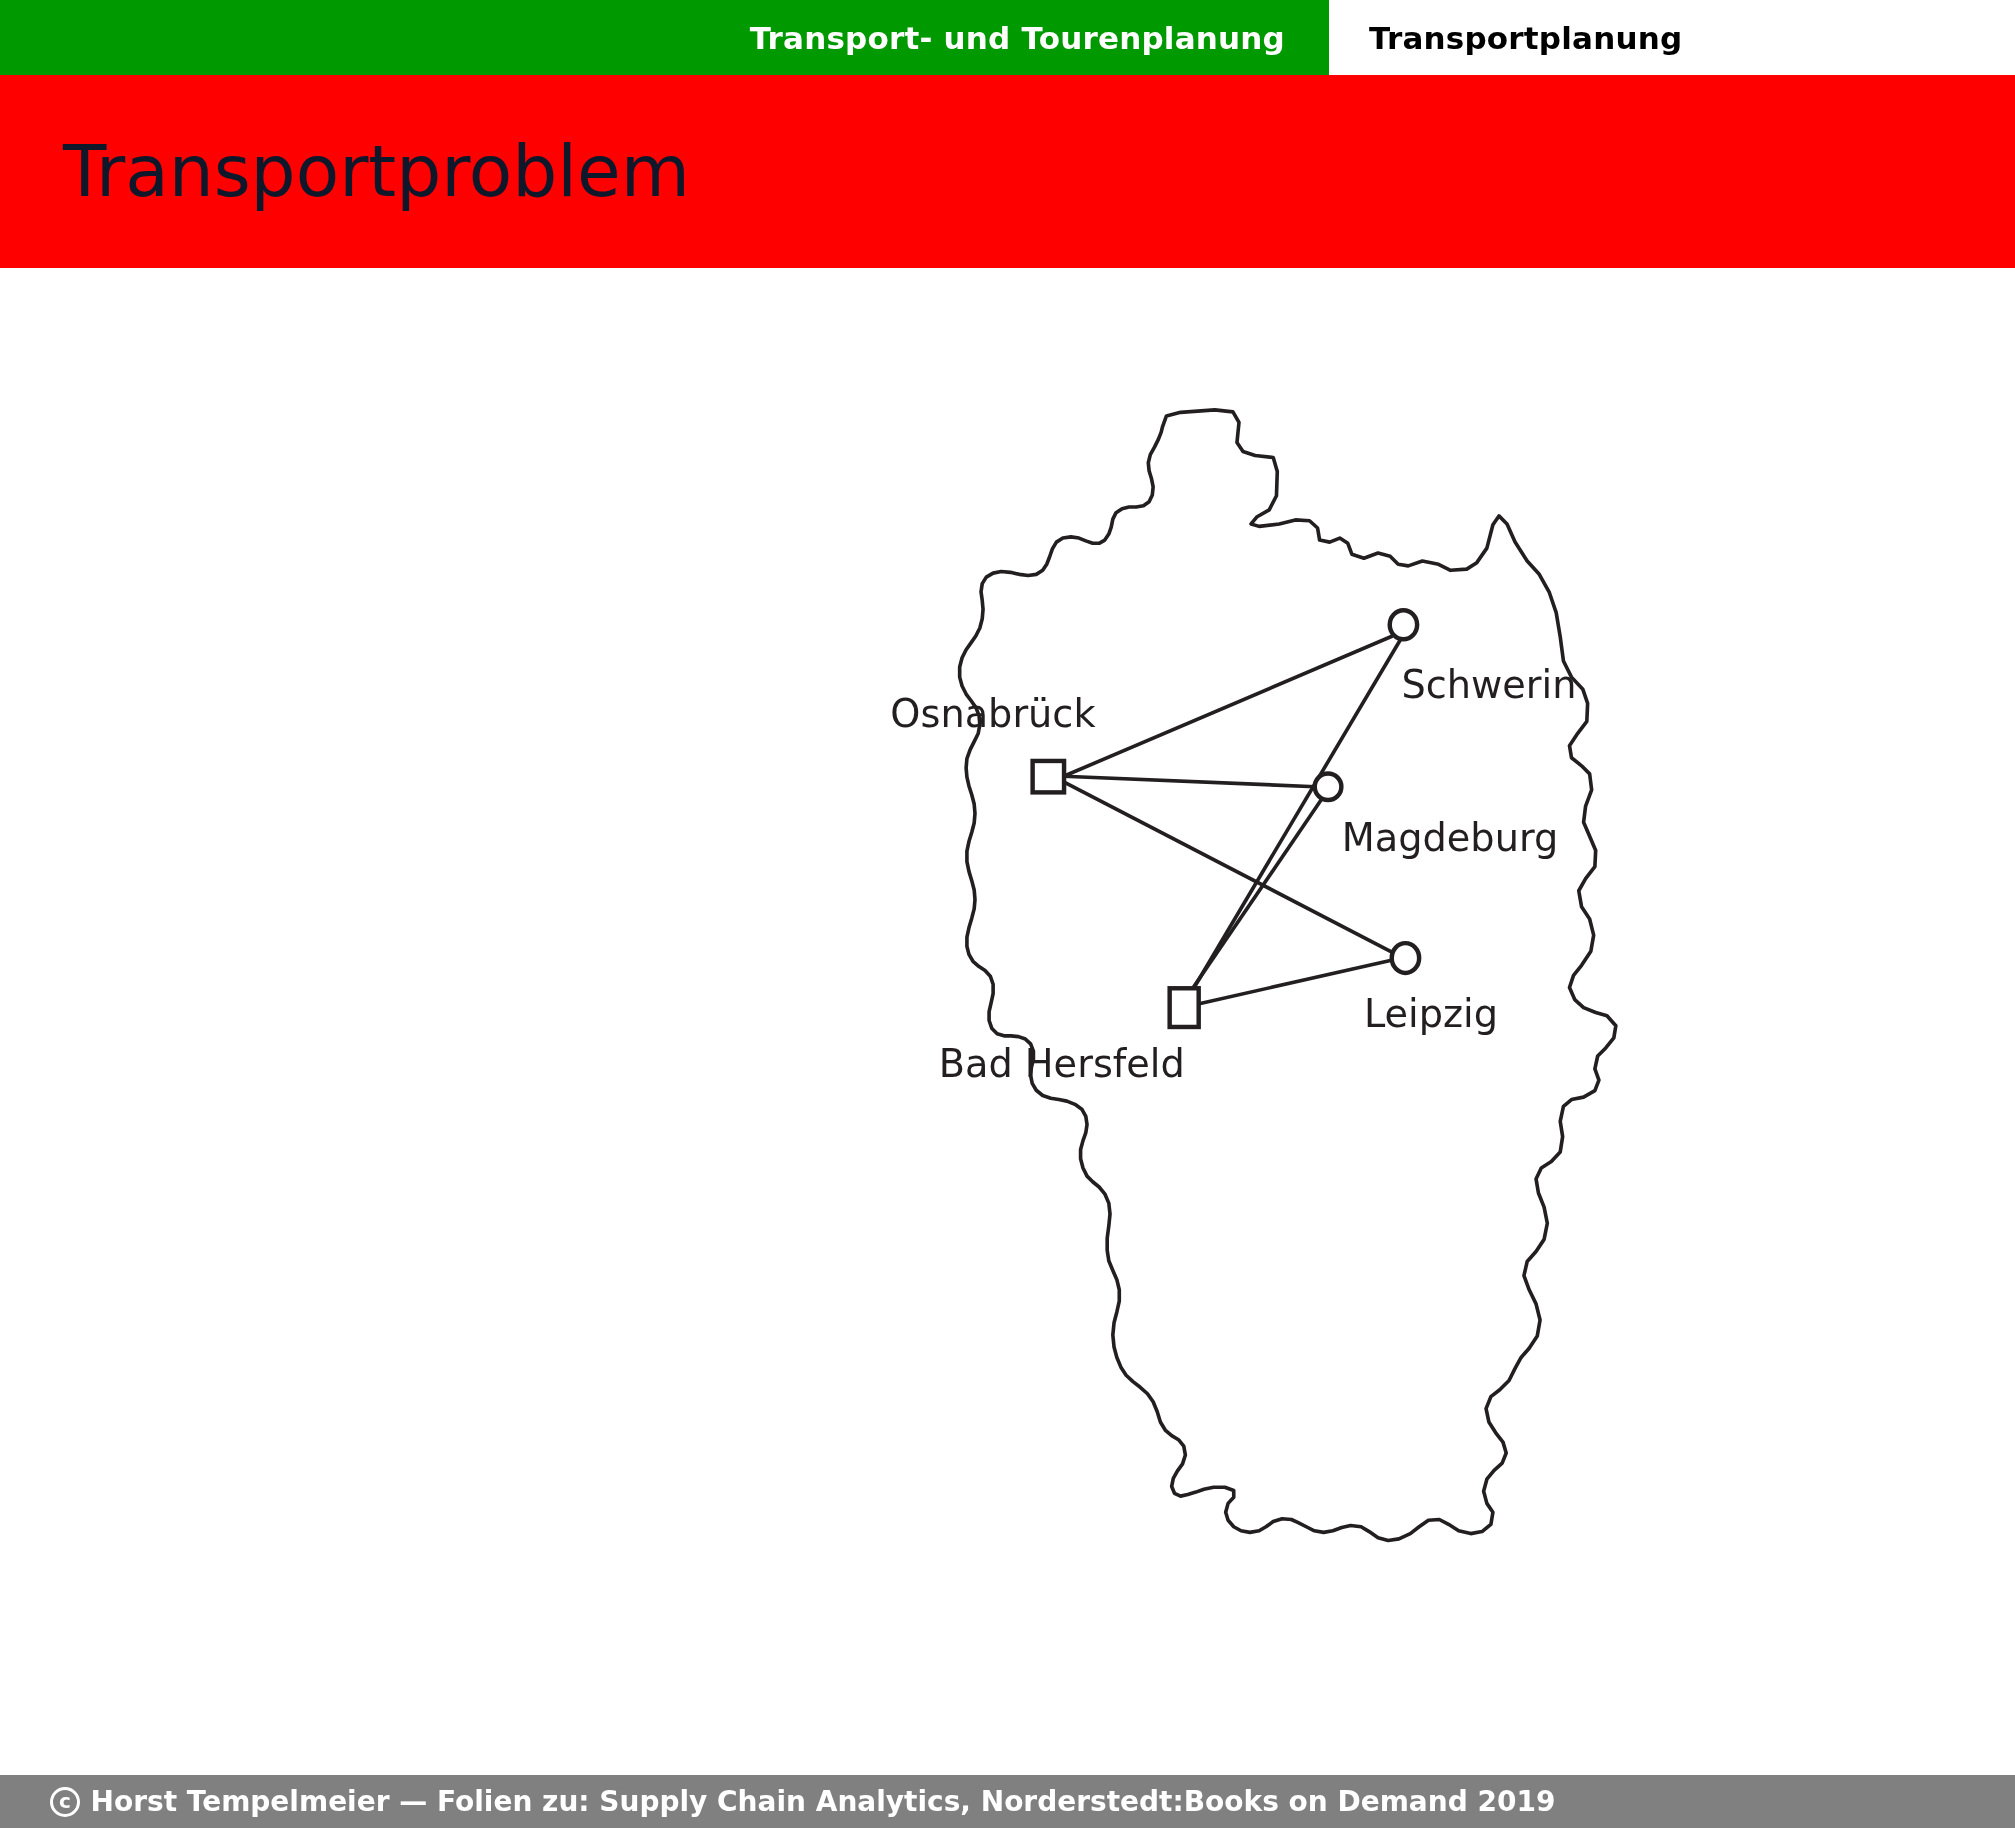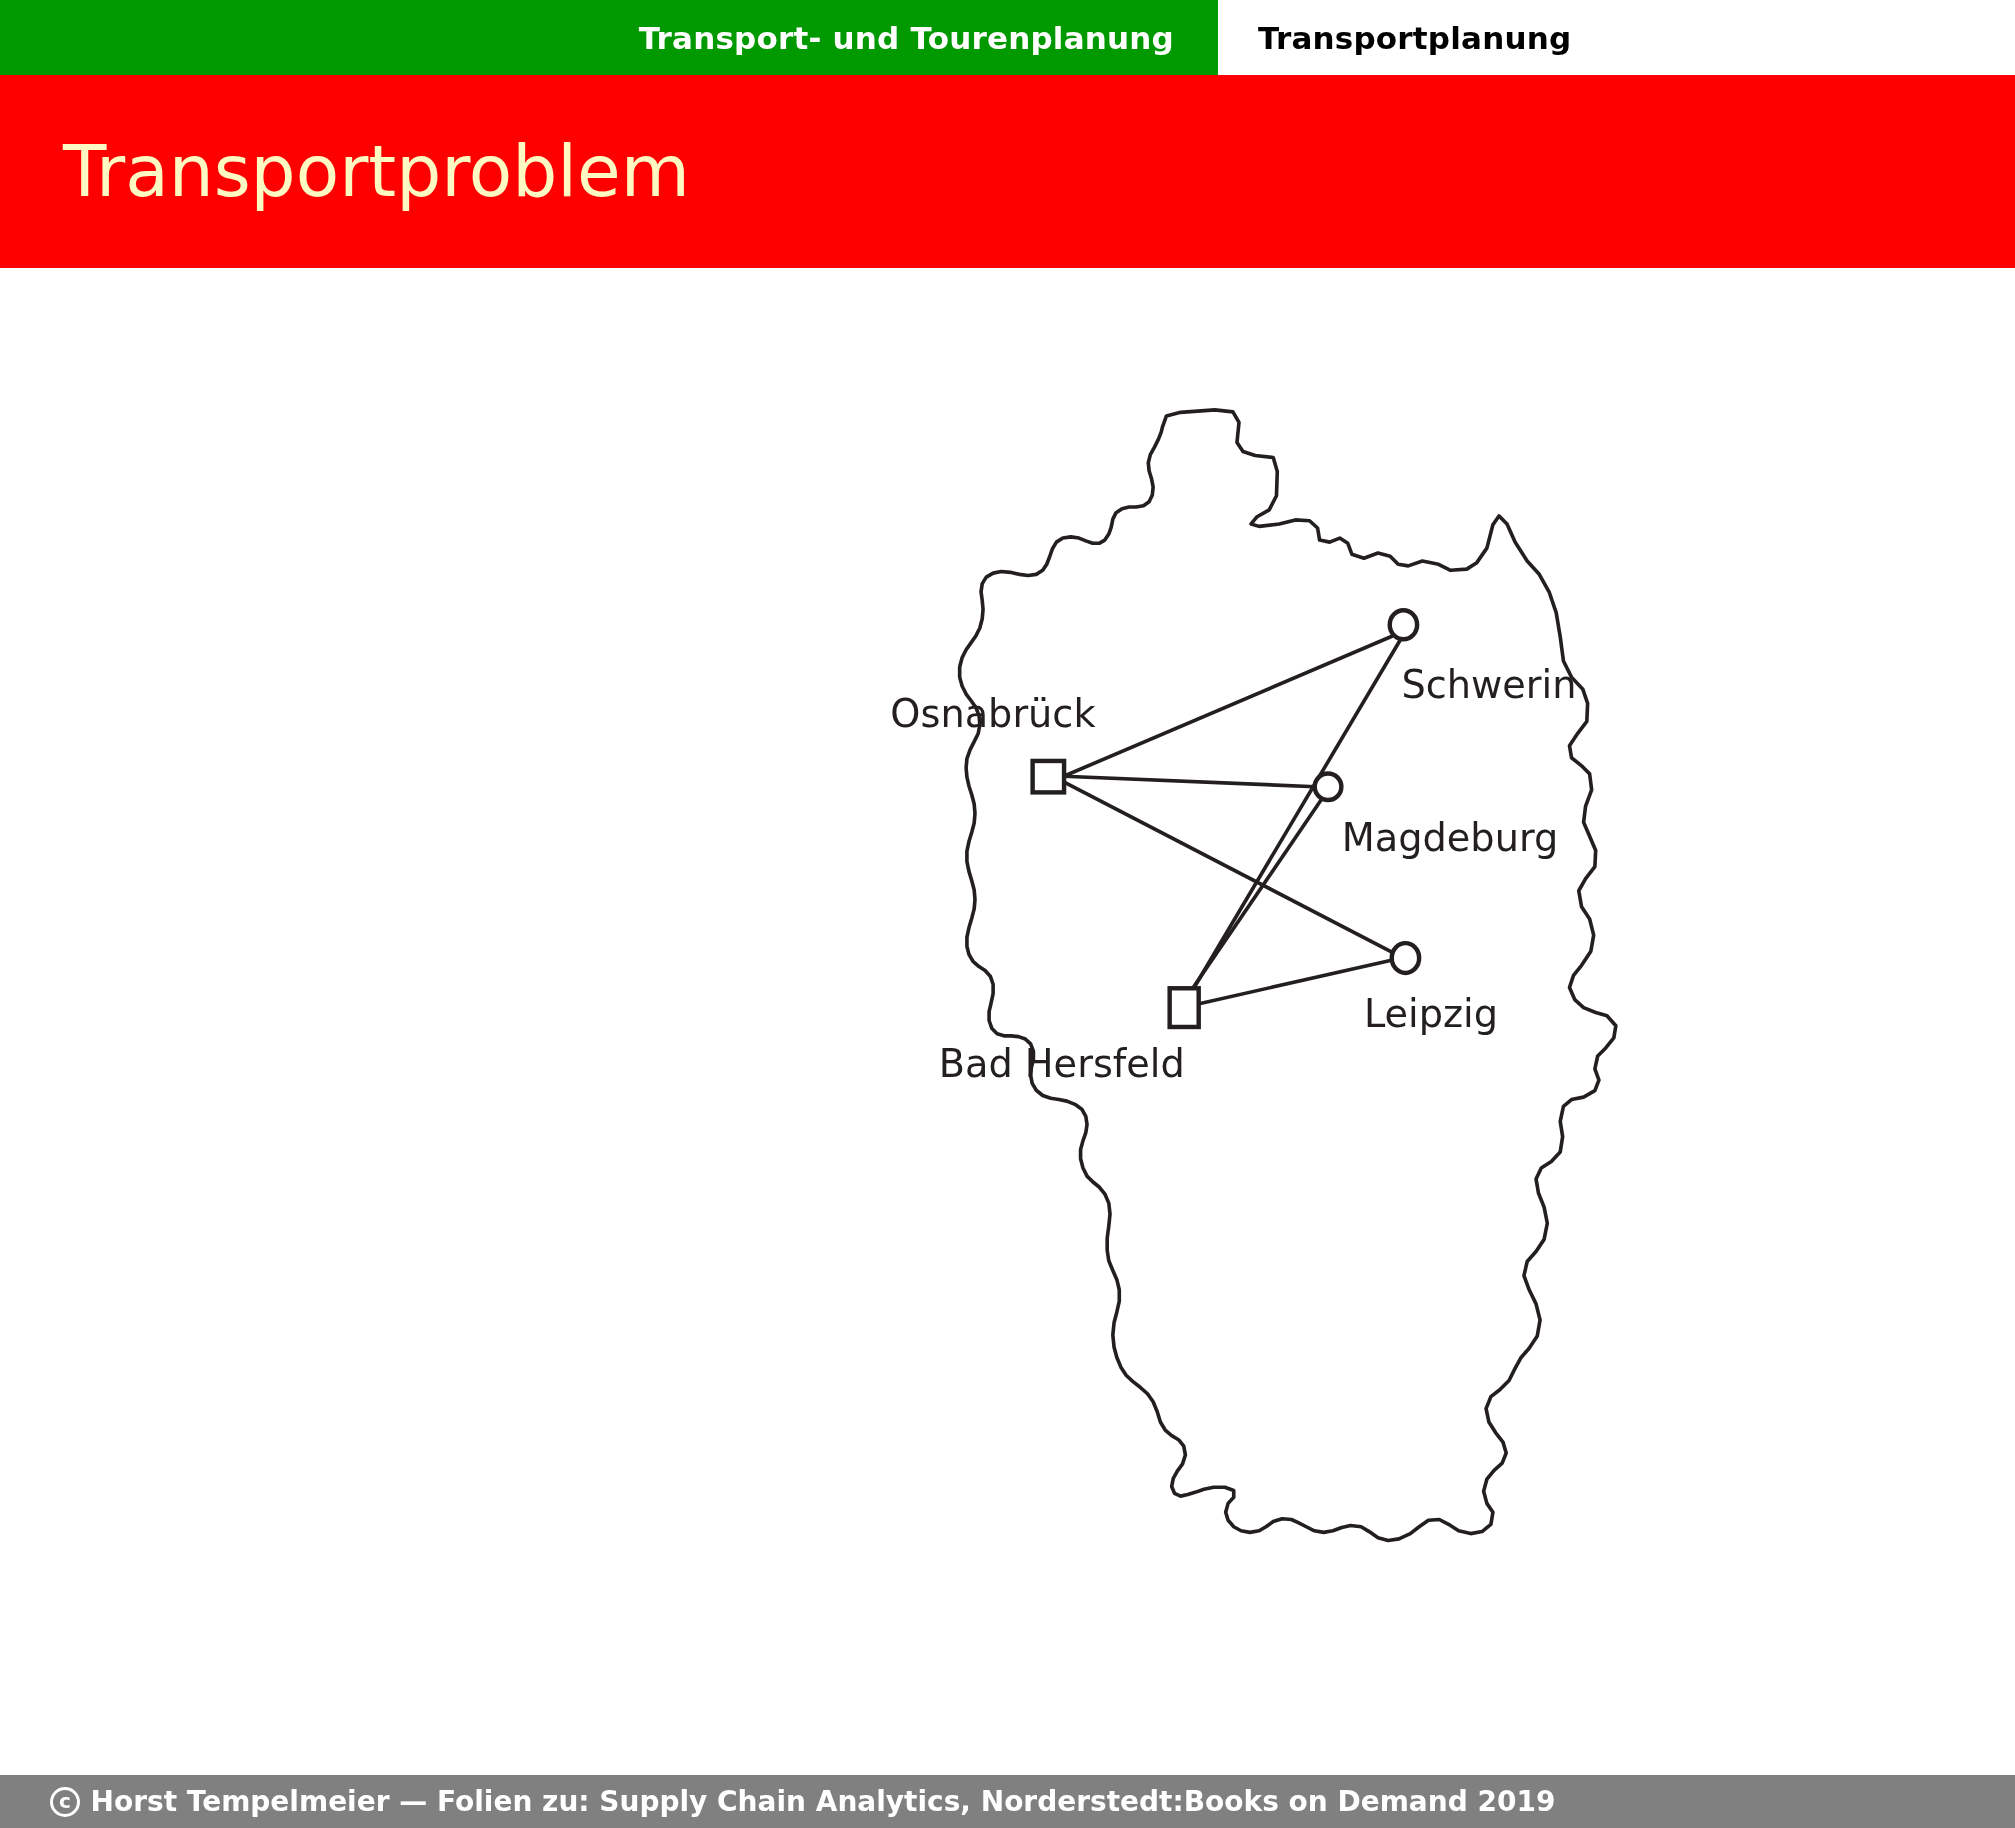--- a/index.html
+++ b/index.html
@@ -25,42 +25,42 @@
   }
   .nav-tab {
     height:75px;
     display:flex; align-items:center; justify-content:flex-end;
     font-weight:bold;
     font-size:31px;
     letter-spacing:0.2px;
     white-space:nowrap;
   }
   .nav-tab-active {
-    width:1218px;
+    width:1329px;
     background:#009900;
     color:#ffffff;
     padding-right:44px;
   }
   .nav-tab-sub {
     background:#ffffff;
     color:#000000;
     padding-left:40px;
     justify-content:flex-start;
     flex:1;
   }
 
   
   .titlebar {
     position:absolute; left:0; top:75px;
     width:2437px; height:193px;
     background:#ff0000;
     display:flex; align-items:center;
   }
   .title-text {
-    color:#fef9c3;
+    color:#0f172a;
     font-size:71px;
     font-weight:normal;
     padding-left:63px;
     line-height:1;
     white-space:nowrap;
   }
 
   
   .body-area {
     position:absolute; left:0; top:268px;

